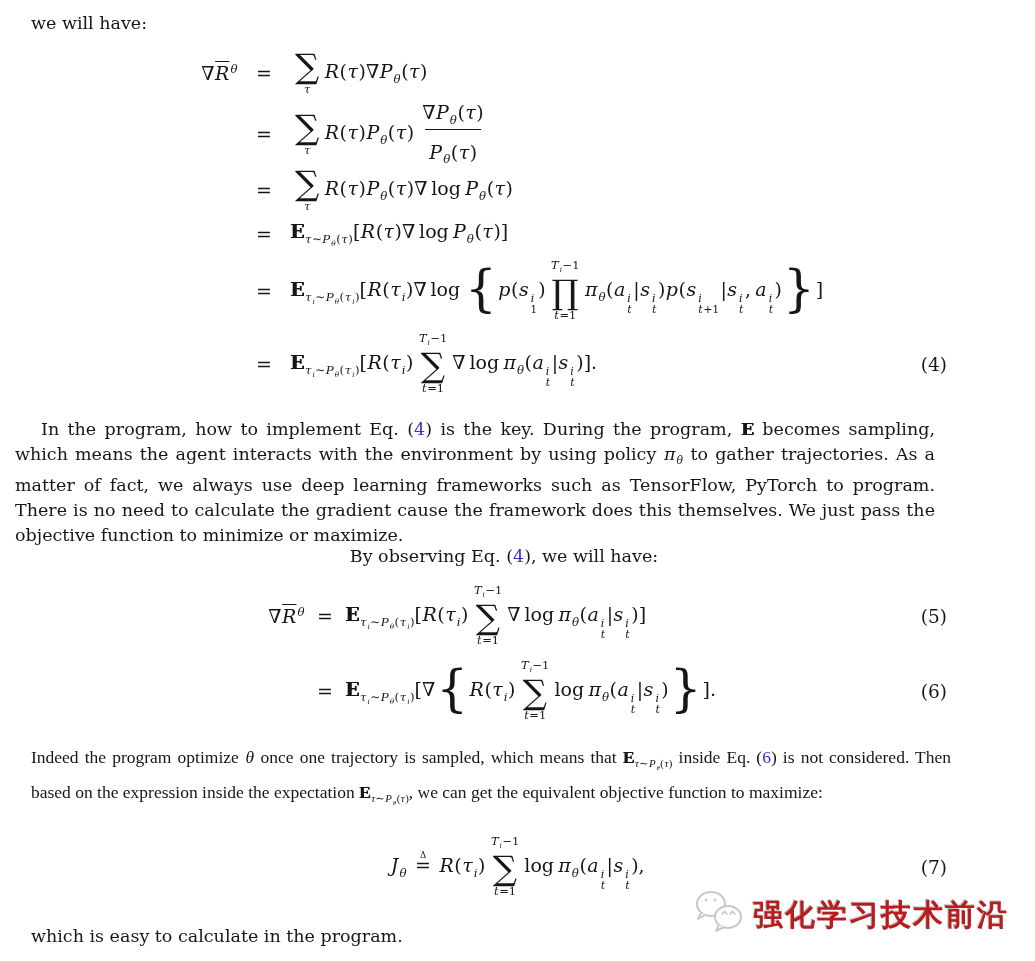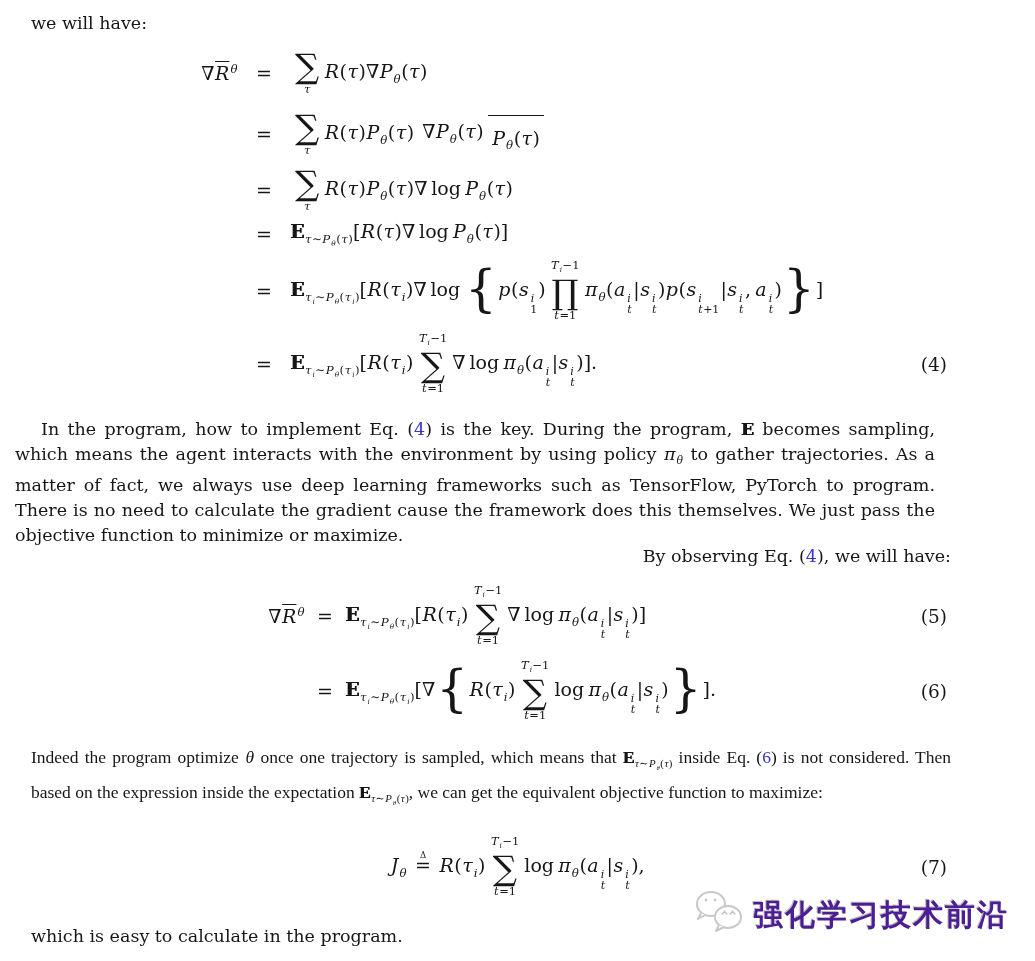--- a/index.html
+++ b/index.html
@@ -4,21 +4,21 @@
 <style>
   html,body{margin:0;padding:0;background:#ffffff;}
   .page{
     position:relative;width:1035px;height:961px;overflow:hidden;background:#ffffff;
     font-family:"DejaVu Serif","DejaVu Sans","Liberation Serif",serif;color:#161616;
   }
   
   .bodytext{font-size:17.5px;line-height:25px;text-align:justify;margin:3px;}
   #intro{position:absolute;left:28px;top:8px;text-align:left;}
   #para1{position:absolute;left:12px;top:414px;width:920px;text-indent:26px;}
-  #byline{position:absolute;left:28px;top:541px;width:920px;text-indent:26px;text-align:right;}
+  #byline{position:absolute;left:28px;top:541px;width:920px;text-indent:26px;text-align:center;}
   #para2{position:absolute;left:28px;top:742px;width:920px;font-family:Liberation Serif, serif;}
   #closing{position:absolute;left:28px;top:921px;text-align:right;}
   
   #blockA{position:absolute;left:0;top:44px;width:1035px;}
   #blockB{position:absolute;left:0;top:578px;width:1035px;}
   .eqrow{display:flex;align-items:center;position:relative;font-size:19px;}
   #blockA .eqrow-0{height:58px;} #blockA .eqrow-1{height:64px;}
   #blockA .eqrow-2{height:48px;} #blockA .eqrow-3{height:40px;}
   #blockA .eqrow-4{height:74px;} #blockA .eqrow-5{height:72px;}
   #blockB .eqrow-0{height:76px;} #blockB .eqrow-1{height:74px;}
@@ -38,32 +38,32 @@
   .bb{font-weight:700;text-shadow:0.5px 0 0 currentColor;}
   .link{color:#3333cc;}
   .sub{font-size:0.62em;vertical-align:-0.4em;white-space:nowrap;}
   .ss{display:inline-flex;flex-direction:column;align-items:flex-start;
       font-size:0.58em;line-height:1.05;vertical-align:-0.5em;margin:0 1px;}
   .ss-sup,.ss-sub{display:block;white-space:nowrap;}
   .nary{display:inline-flex;flex-direction:column;align-items:center;
         vertical-align:middle;margin:0 5px;line-height:1;}
   .n-sym{font-size:34px;line-height:1;}
   .n-sup,.n-sub{font-size:11.5px;line-height:1.2;white-space:nowrap;}
-  .frac{display:inline-flex;flex-direction:row;align-items:center;
+  .frac{display:inline-flex;flex-direction:column;align-items:center;
         vertical-align:middle;margin:0 4px;line-height:1.25;}
   .f-num{padding:0 4px 1px;}
   .f-den{border-top:1.4px solid #161616;padding:11px 4px 0;}
   .big{font-size:50px;font-weight:400;vertical-align:middle;line-height:0;
        margin:0 1px;position:relative;top:-2px;}
   .deq{position:relative;display:inline-block;margin:0 8px;}
   .deq-tri{position:absolute;left:50%;top:-0.52em;transform:translateX(-50%);font-size:0.45em;}
   
   #watermark{position:absolute;right:26px;top:888px;display:flex;align-items:center;gap:5px;}
   .wm-text{font-family:"DejaVu Sans","Liberation Sans",sans-serif;font-size:30px;font-weight:700;
-    color:#4c1d95;letter-spacing:2px;
+    color:#b91c1c;letter-spacing:2px;
     text-shadow:-1px -1px 0 #bdbdbd,1px 1px 1px #ffffff;}
 </style>
 </head>
 <body>
 
 <div class="page">
 
   <p class="bodytext" id="intro"><span class="tk">we will have:</span></p>
 
   <div id="blockA">

